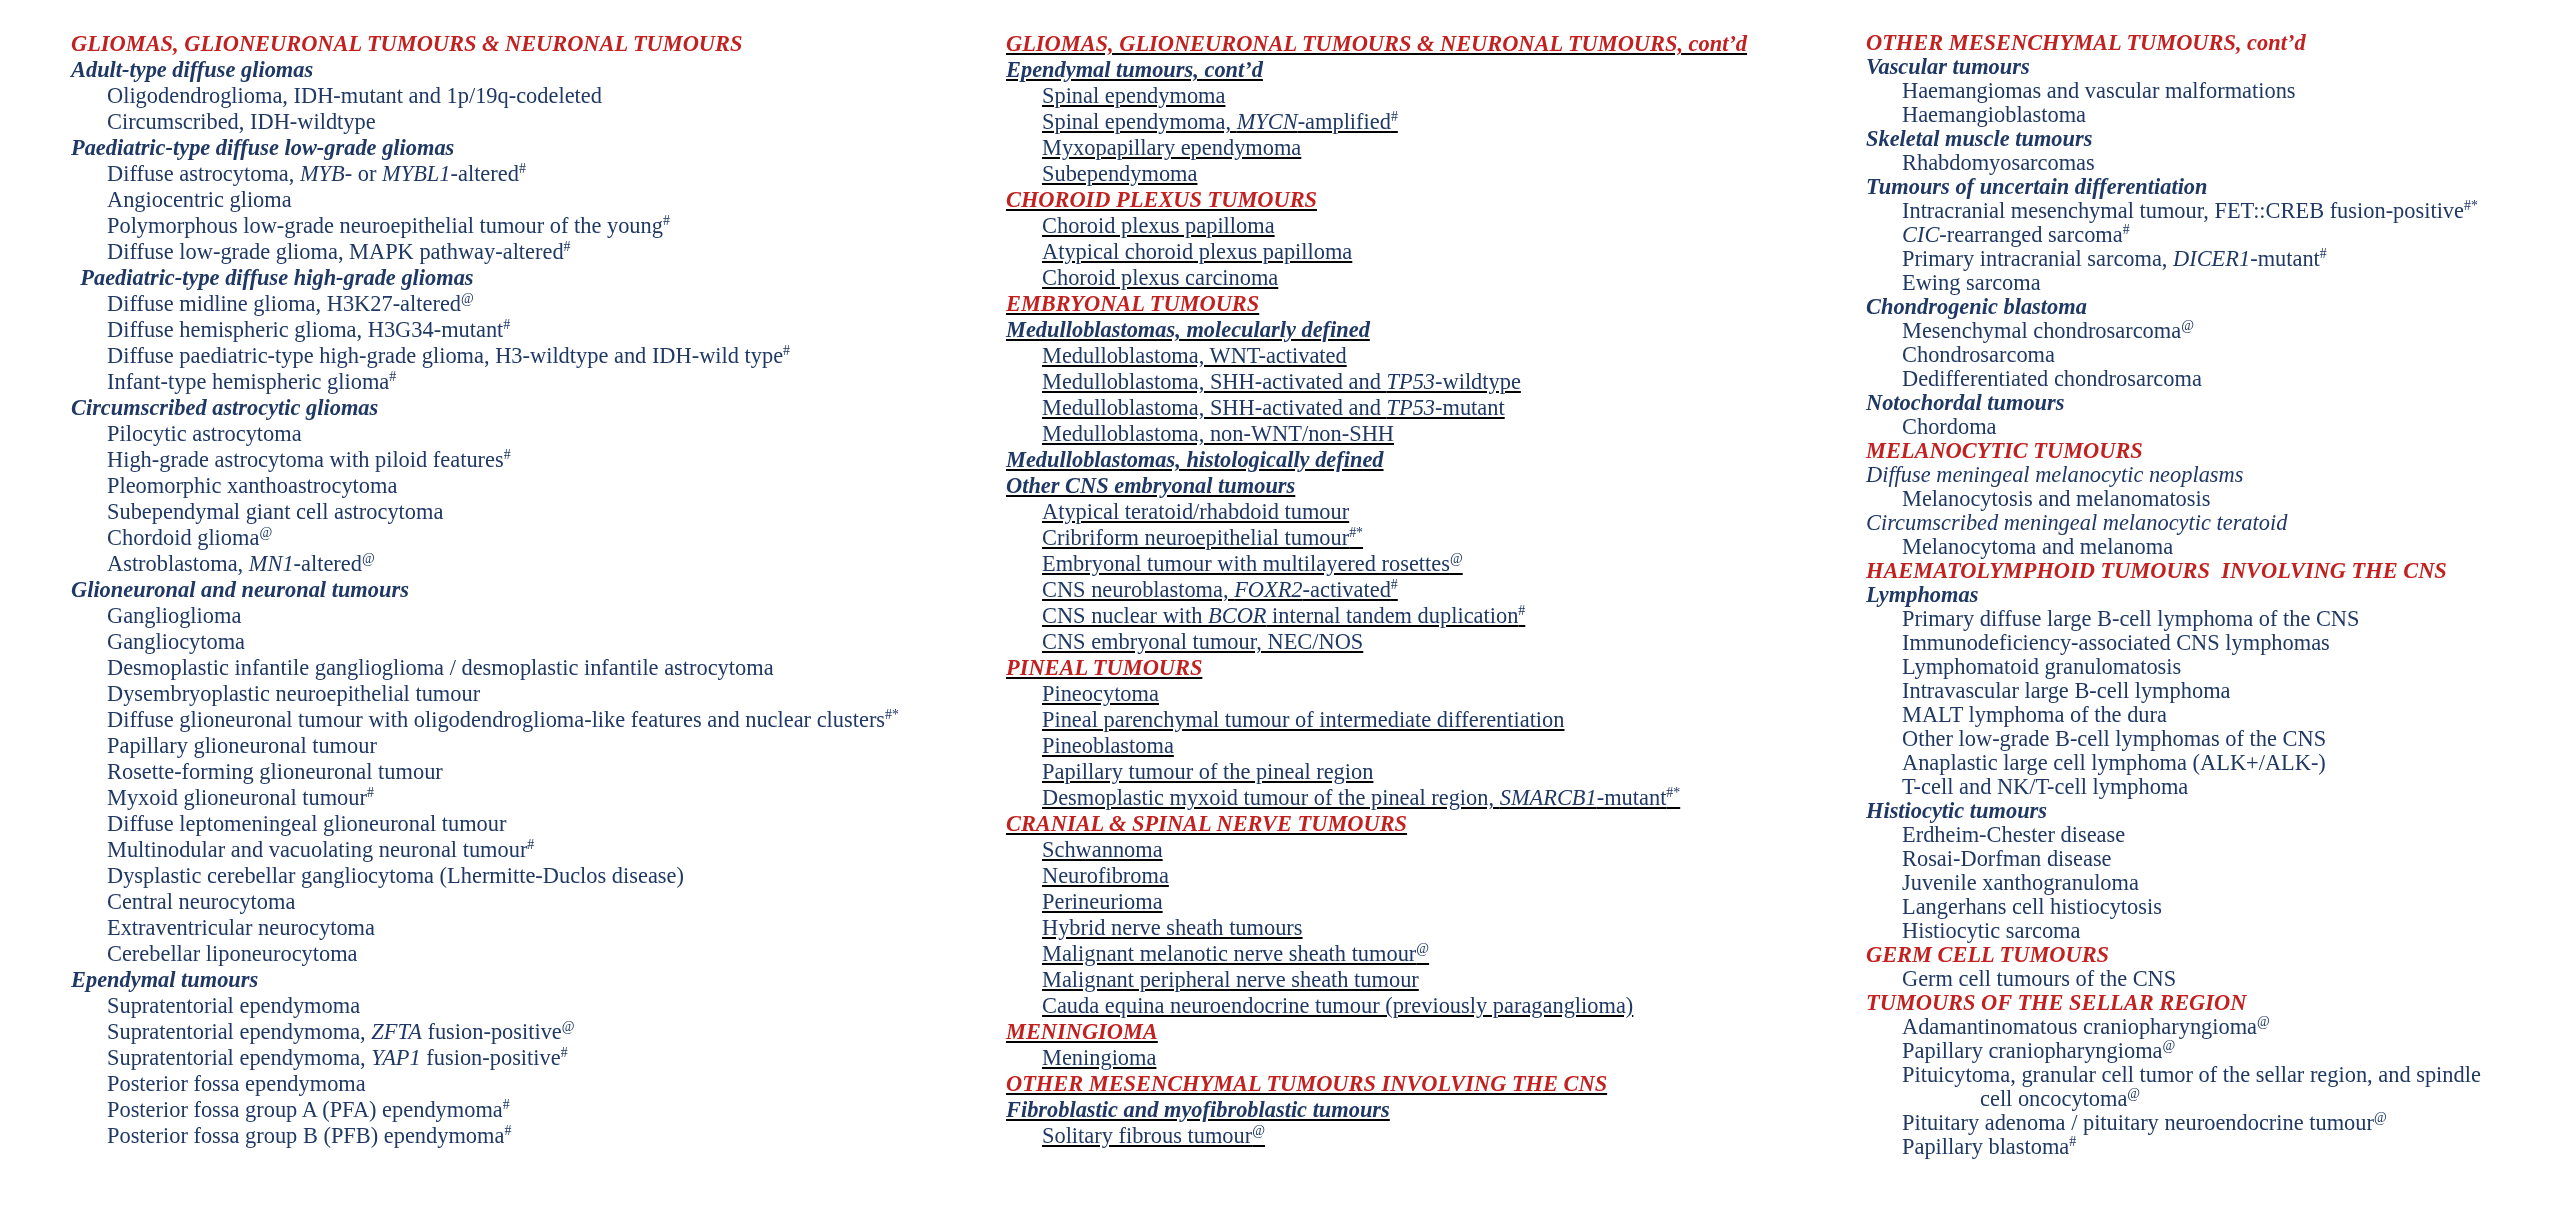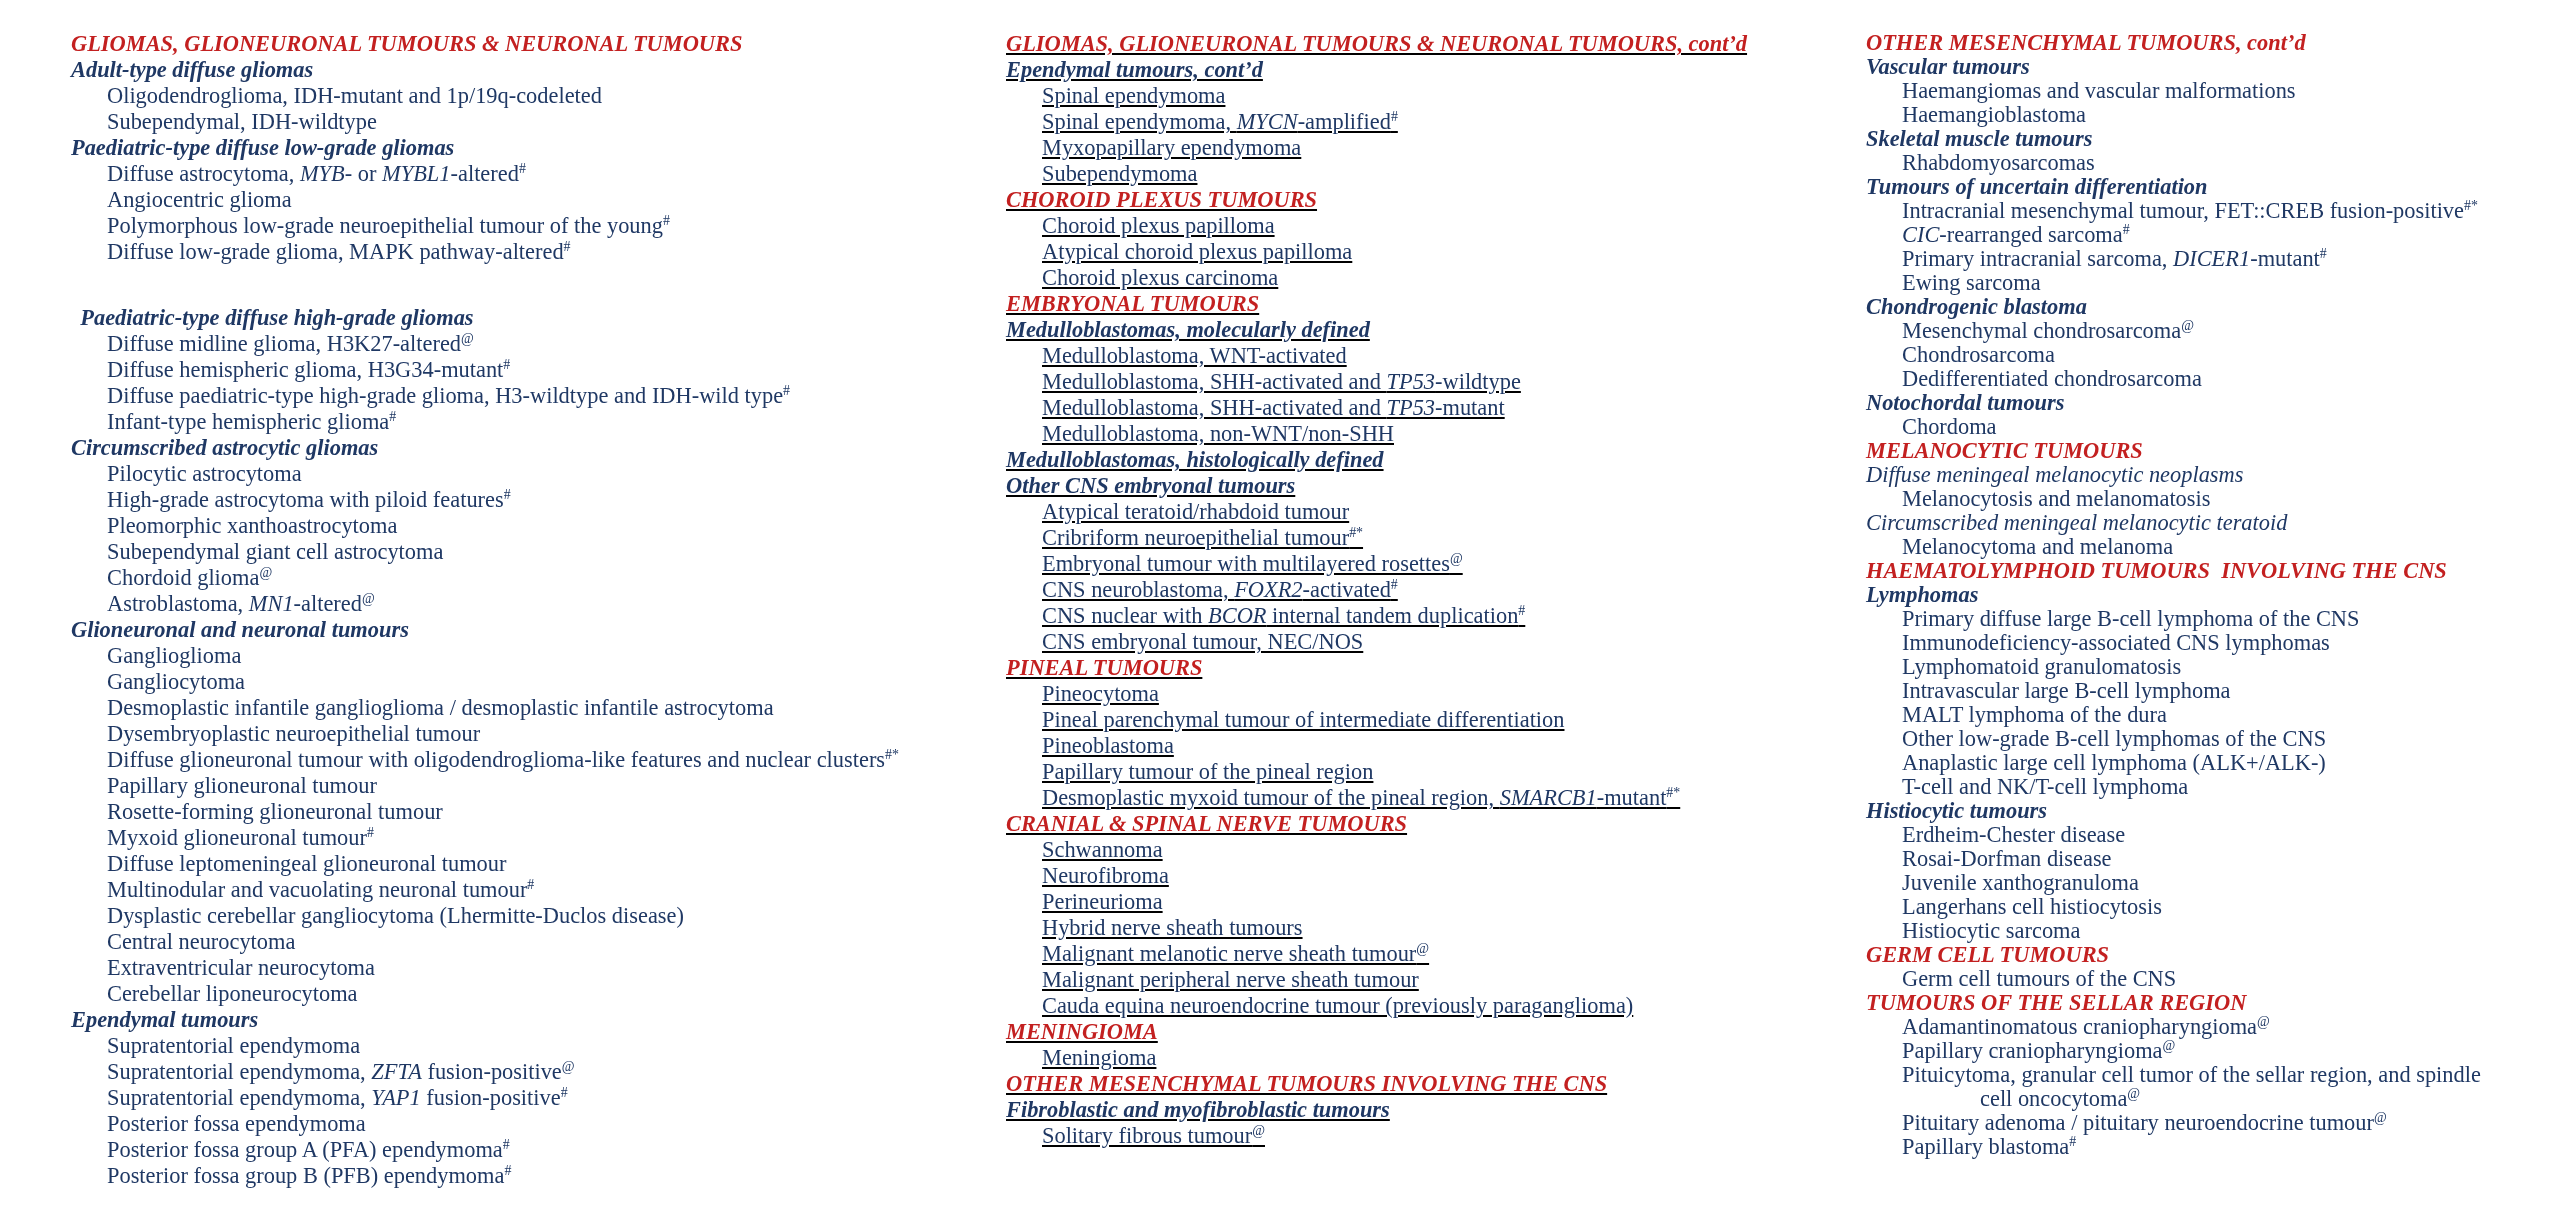--- a/index.html
+++ b/index.html
@@ -23,33 +23,33 @@
     font-size: 22.4px;
     line-height: 26px;
     color: var(--body-color);
   }
   .column-3 .line { line-height: 24px; }
   .heading { color: var(--heading-color); font-weight: bold; font-style: italic; }
   .group { font-weight: bold; font-style: italic; }
   .group-italic { font-style: italic; }
   .item { padding-left: 36px; }
   .item-cont { padding-left: 114px; }
-  .pad { padding-left: 9.3px; margin-top: 40px; }
+  .pad { padding-left: 9.3px; }
   .gene { font-style: italic; }
   sup.sup { font-size: 0.62em; line-height: 0; }
 </style>
 </head>
 <body style="--heading-color: #c32020; --body-color: #1f3864;">
 
 <div id="sheet">
     <div class="column column-1">
       <div class="line heading"><span>GLIOMAS, GLIONEURONAL TUMOURS &amp; NEURONAL TUMOURS</span></div>
       <div class="line group"><span>Adult-type diffuse gliomas</span></div>
       <div class="line item"><span>Oligodendroglioma, IDH-mutant and 1p/19q-codeleted</span></div>
-      <div class="line item"><span>Subependymal, IDH-wildtype</span></div>
+      <div class="line item"><span>Circumscribed, IDH-wildtype</span></div>
       <div class="line group"><span>Paediatric-type diffuse low-grade gliomas</span></div>
       <div class="line item"><span>Diffuse astrocytoma, </span><span class="gene">MYB</span><span>- or </span><span class="gene">MYBL1</span><span>-altered</span><sup class="sup">#</sup></div>
       <div class="line item"><span>Angiocentric glioma</span></div>
       <div class="line item"><span>Polymorphous low-grade neuroepithelial tumour of the young</span><sup class="sup">#</sup></div>
       <div class="line item"><span>Diffuse low-grade glioma, MAPK pathway-altered</span><sup class="sup">#</sup></div>
       <div class="line group pad"><span>Paediatric-type diffuse high-grade gliomas</span></div>
       <div class="line item"><span>Diffuse midline glioma, H3K27-altered</span><sup class="sup">@</sup></div>
       <div class="line item"><span>Diffuse hemispheric glioma, H3G34-mutant</span><sup class="sup">#</sup></div>
       <div class="line item"><span>Diffuse paediatric-type high-grade glioma, H3-wildtype and IDH-wild type</span><sup class="sup">#</sup></div>
       <div class="line item"><span>Infant-type hemispheric glioma</span><sup class="sup">#</sup></div>

